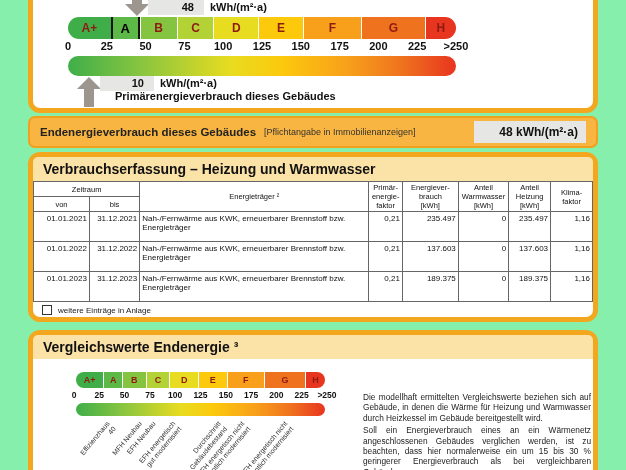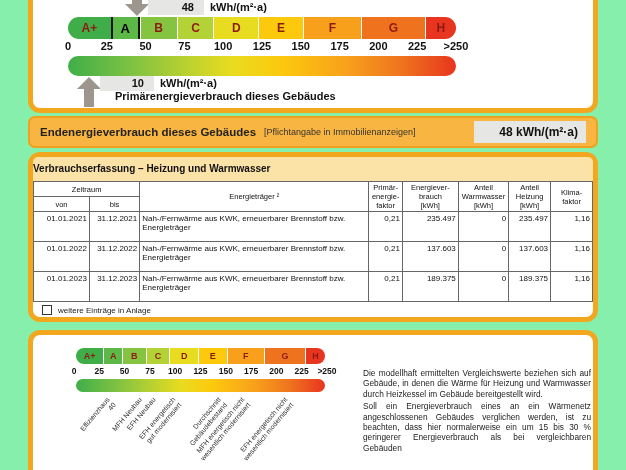--- a/index.html
+++ b/index.html
@@ -56,21 +56,21 @@
        background:var(--banner_fill);border:2px solid var(--banner_border);border-radius:7px;
        display:flex;align-items:center;padding:0 10px;}
   .bar-title{font-size:11.5px;font-weight:bold;color:#222;}
   .bar-note{font-size:9px;color:#333;margin-left:8px;}
   .bar-value{margin-left:auto;width:112px;height:22px;line-height:22px;background:var(--chip_gray);
        font-size:12px;font-weight:bold;text-align:right;padding-right:8px;box-sizing:border-box;}
 
   
   .verbrauch-panel{top:152px;height:170px;}
   .section-header{background:var(--header_fill);height:24px;line-height:24px;
-       font-weight:bold;font-size:10px;border-radius:5px 5px 0 0;}
+       padding-left:10px;font-weight:bold;font-size:14px;border-radius:5px 5px 0 0;}
   table.consumption{width:100%;border-collapse:collapse;table-layout:fixed;}
   table.consumption th,table.consumption td{border:1px solid #666;padding:1px 2px;box-sizing:border-box;}
   table.consumption th{font-size:7.5px;font-weight:normal;text-align:center;vertical-align:middle;}
   table.consumption td{font-size:8px;vertical-align:top;padding-top:2px;}
   .pre{white-space:pre-line;}
   col.c-von{width:10%;} col.c-bis{width:9%;} col.c-et{width:41%;} col.c-pf{width:6%;}
   col.c-ev{width:10%;} col.c-ww{width:9%;} col.c-hz{width:7.5%;} col.c-kf{width:7.5%;}
   tr.hdr1 th{height:15px;} tr.hdr2 th{height:15px;}
   tbody tr{height:30px;}
   td.num{text-align:right;} td.date{text-align:right;margin-left:36px;} td.carrier{text-align:left;padding-left:4px;}
@@ -223,20 +223,21 @@
         </tr>
       </tbody>
     </table>
     <div class="checkbox-row">
       <span class="checkbox"></span>
       <span class="checkbox-label">weitere Einträge in Anlage</span>
     </div>
   </section>
 
   <section class="panel compare-panel">
+    <div class="section-header">Vergleichswerte Endenergie ³</div>
     <div class="compare-body">
       <div class="band band-small">
         <span class="seg" style="background: rgb(63, 174, 73);">A+</span>
         <span class="seg" style="background: rgb(92, 184, 71);">A</span>
         <span class="seg" style="background: rgb(133, 196, 65);">B</span>
         <span class="seg" style="background: rgb(178, 210, 53);">C</span>
         <span class="seg" style="background: rgb(232, 220, 32);">D</span>
         <span class="seg" style="background: rgb(252, 201, 13);">E</span>
         <span class="seg" style="background: rgb(248, 160, 27);">F</span>
         <span class="seg" style="background: rgb(239, 115, 30);">G</span>

